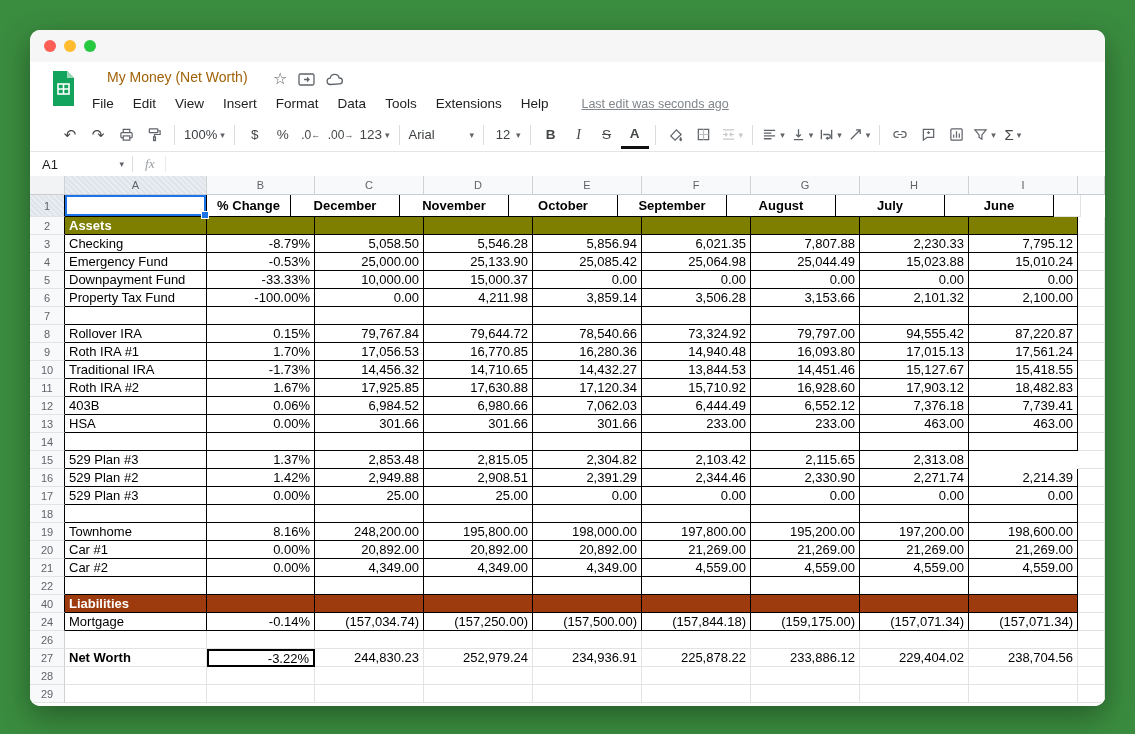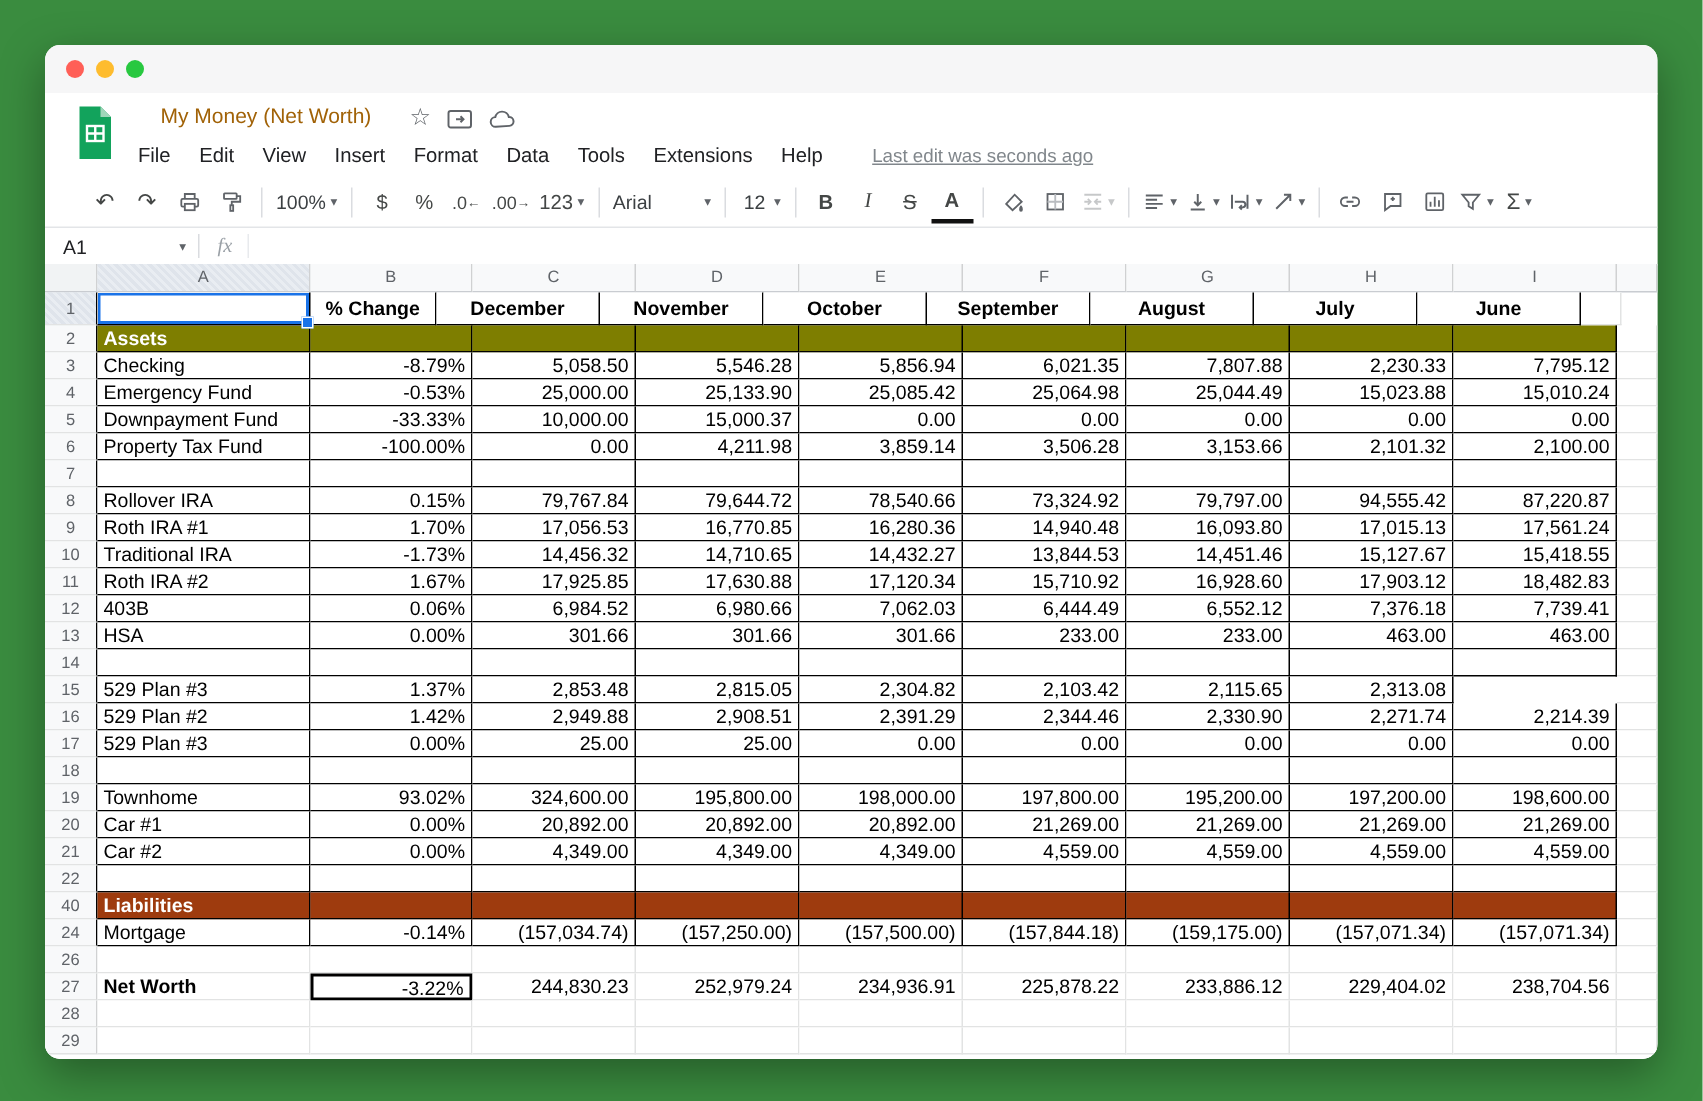--- a/index.html
+++ b/index.html
@@ -516,22 +516,22 @@
         <div class="c k ar" style="width: 109px;"></div>
         <div class="c k ar" style="width: 109px;"></div>
         <div class="c k ar" style="width: 109px;"></div>
         <div class="c k ar" style="width: 109px;"></div>
         <div class="c k ar" style="width: 109px;"></div>
         <div class="c" style="width: 27px;"></div>
       </div>
       <div class="grow" style="height: 18px;">
         <div class="gut gutk" style="width: 35px;">19</div>
         <div class="c k al" style="width: 142px;">Townhome</div>
-        <div class="c k ar" style="width: 108px;">93.02%</div>
-        <div class="c k ar" style="width: 109px;">324,600.00</div>
+        <div class="c k ar" style="width: 108px;">8.16%</div>
+        <div class="c k ar" style="width: 109px;">248,200.00</div>
         <div class="c k ar" style="width: 109px;">195,800.00</div>
         <div class="c k ar" style="width: 109px;">198,000.00</div>
         <div class="c k ar" style="width: 109px;">197,800.00</div>
         <div class="c k ar" style="width: 109px;">195,200.00</div>
         <div class="c k ar" style="width: 109px;">197,200.00</div>
         <div class="c k ar" style="width: 109px;">198,600.00</div>
         <div class="c" style="width: 27px;"></div>
       </div>
       <div class="grow" style="height: 18px;">
         <div class="gut gutk" style="width: 35px;">20</div>

